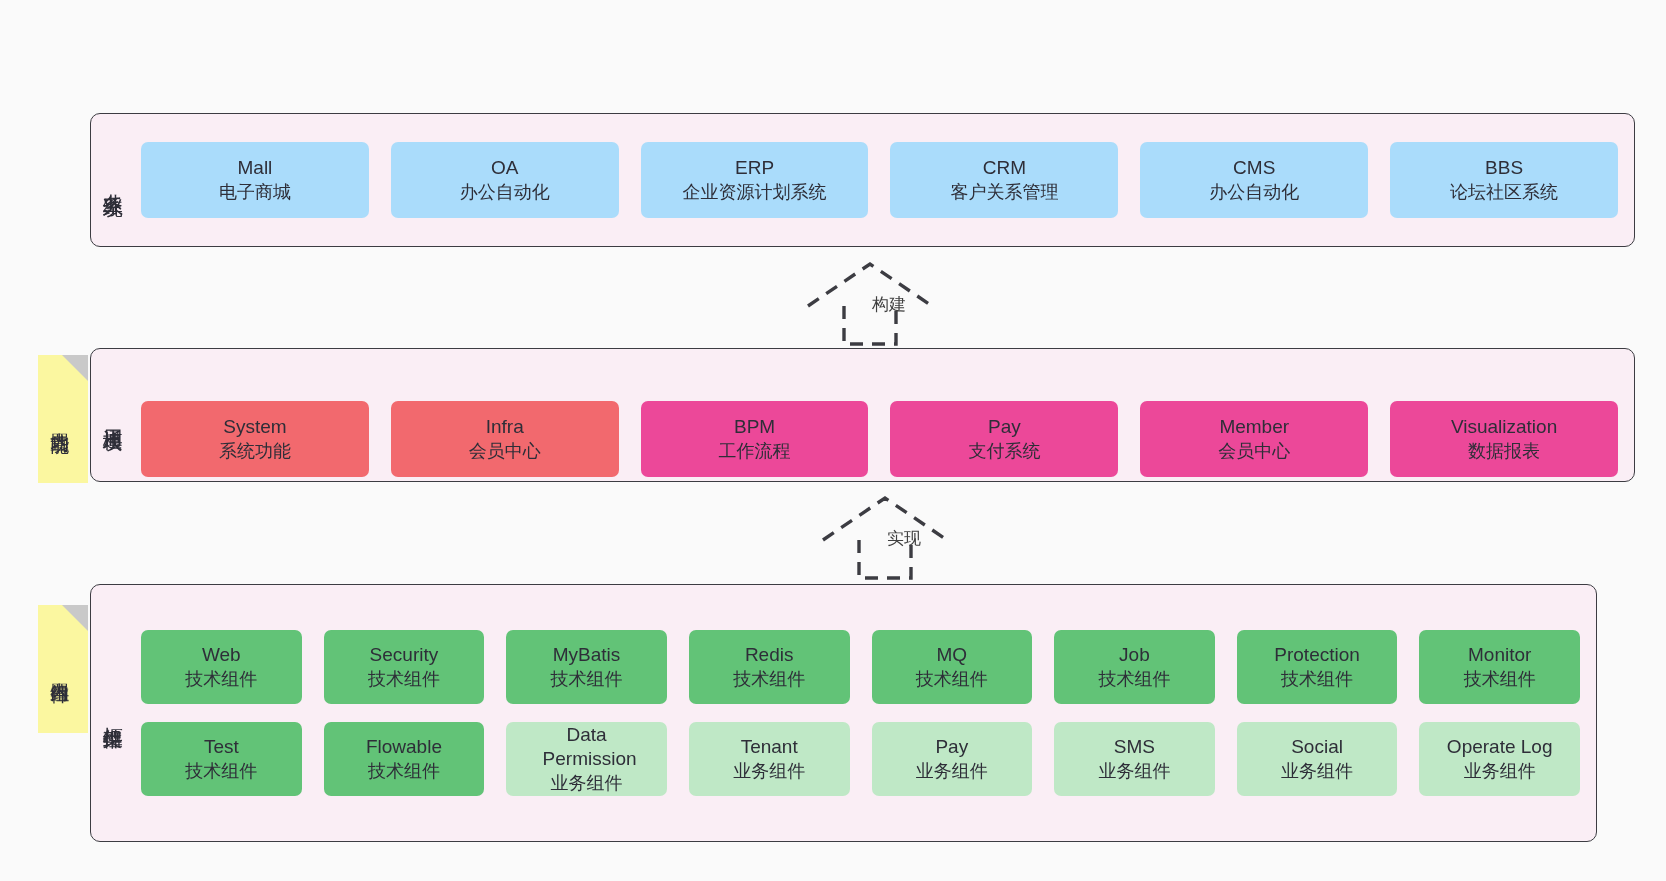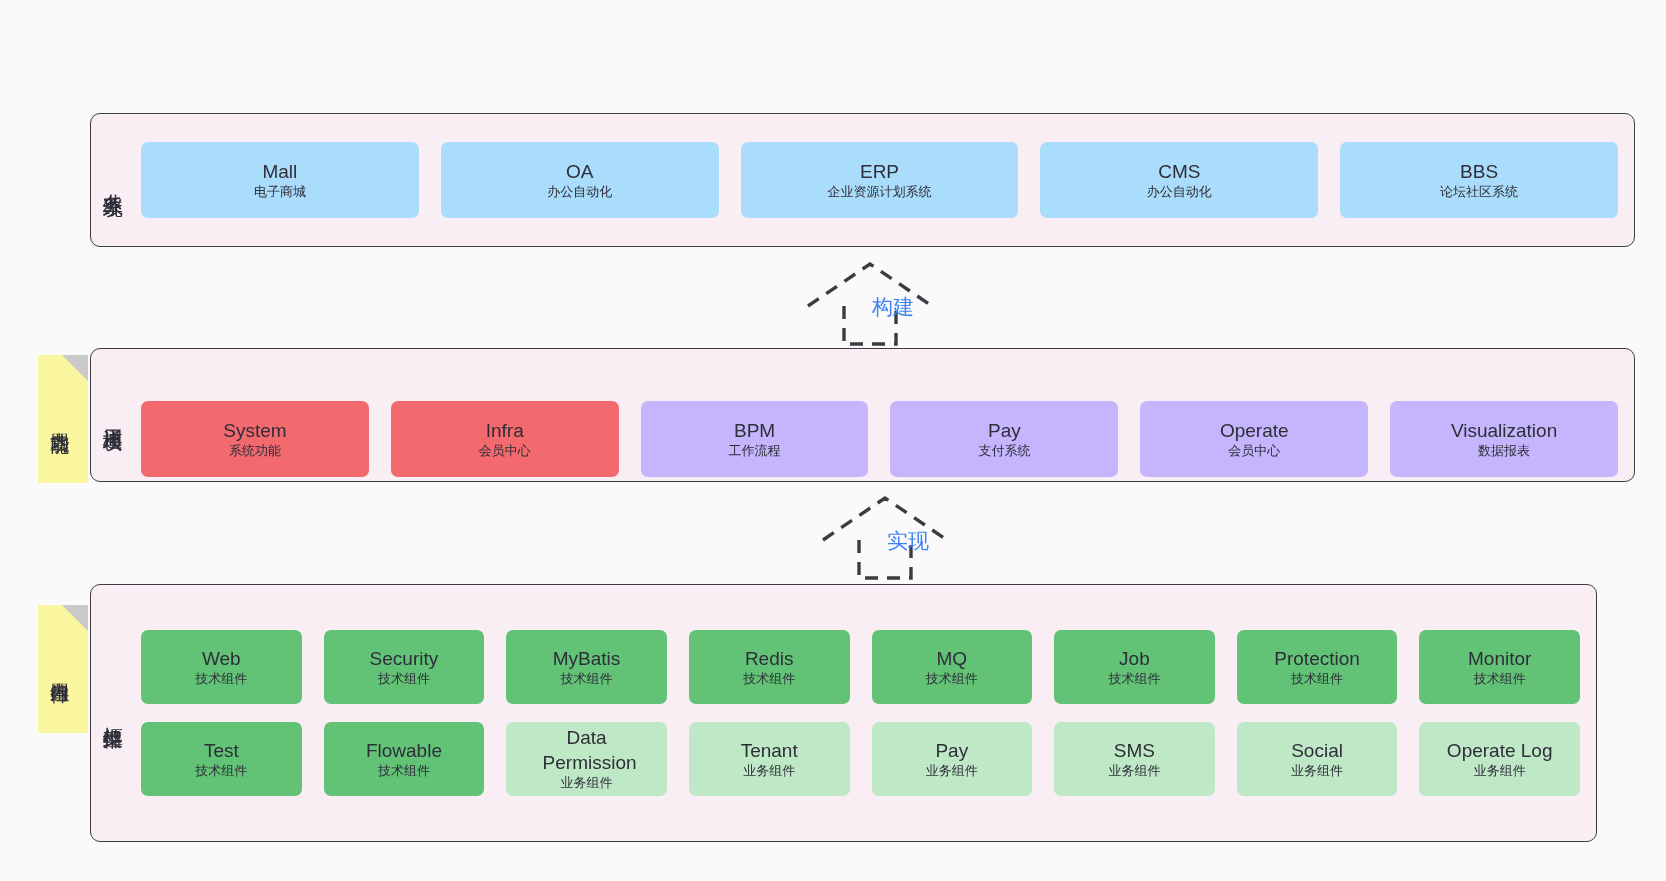--- a/index.html
+++ b/index.html
@@ -68,29 +68,29 @@
     display: flex;
     flex-direction: column;
     align-items: center;
     justify-content: center;
     text-align: center;
     line-height: 1.28;
     box-sizing: border-box;
     padding: 4px 6px;
   }
   .node .t1 { font-size: 19px; }
-  .node .t2 { font-size: 13px; }
+  .node .t2 { font-size: 18px; }
 
   .h-business .node { height: 76px; background: #aadcfb; }
   .h-common   .node { height: 76px; margin-top: 48px; }
   .h-frame    .node { height: 74px; }
 
   .fill-blue        { background: #aadcfb; }
   .fill-red         { background: #f2696e; }
-  .fill-pink        { background: #c4b5fd; }
+  .fill-pink        { background: #ec4899; }
   .fill-green       { background: #62c377; }
   .fill-lightgreen  { background: #bfe8c6; }
 
   
   .note {
     position: absolute;
     background: #fbf7a0;
     box-sizing: border-box;
     display: flex;
     align-items: center;
@@ -118,22 +118,22 @@
     transform: translateX(-3px);
   }
 
   
   .uml-arrow {
     position: absolute;
   }
   .uml-arrow svg { display: block; }
   .uml-label {
     position: absolute;
-    font-size: 21px;
-    color: #3b82f6;
+    font-size: 17px;
+    color: #404040;
     background: transparent;
     white-space: nowrap;
   }
 </style>
 </head>
 <body>
 
 <div class="canvas">
 
   <div class="layer h-business" style="left:90px; top:113px; width:1545px; height:134px;">
@@ -144,20 +144,24 @@
           <span class="t1">Mall</span>
           <span class="t2">电子商城</span>
         </div>
         <div class="node fill-blue">
           <span class="t1">OA</span>
           <span class="t2">办公自动化</span>
         </div>
         <div class="node fill-blue">
           <span class="t1">ERP</span>
           <span class="t2">企业资源计划系统</span>
+        </div>
+        <div class="node fill-blue">
+          <span class="t1">CRM</span>
+          <span class="t2">客户关系管理</span>
         </div>
         <div class="node fill-blue">
           <span class="t1">CMS</span>
           <span class="t2">办公自动化</span>
         </div>
         <div class="node fill-blue">
           <span class="t1">BBS</span>
           <span class="t2">论坛社区系统</span>
         </div>
       </div>
@@ -191,21 +195,21 @@
         </div>
         <div class="node fill-pink">
           <span class="t1">BPM</span>
           <span class="t2">工作流程</span>
         </div>
         <div class="node fill-pink">
           <span class="t1">Pay</span>
           <span class="t2">支付系统</span>
         </div>
         <div class="node fill-pink">
-          <span class="t1">Operate</span>
+          <span class="t1">Member</span>
           <span class="t2">会员中心</span>
         </div>
         <div class="node fill-pink">
           <span class="t1">Visualization</span>
           <span class="t2">数据报表</span>
         </div>
       </div>
     </div>
   </div>
 

